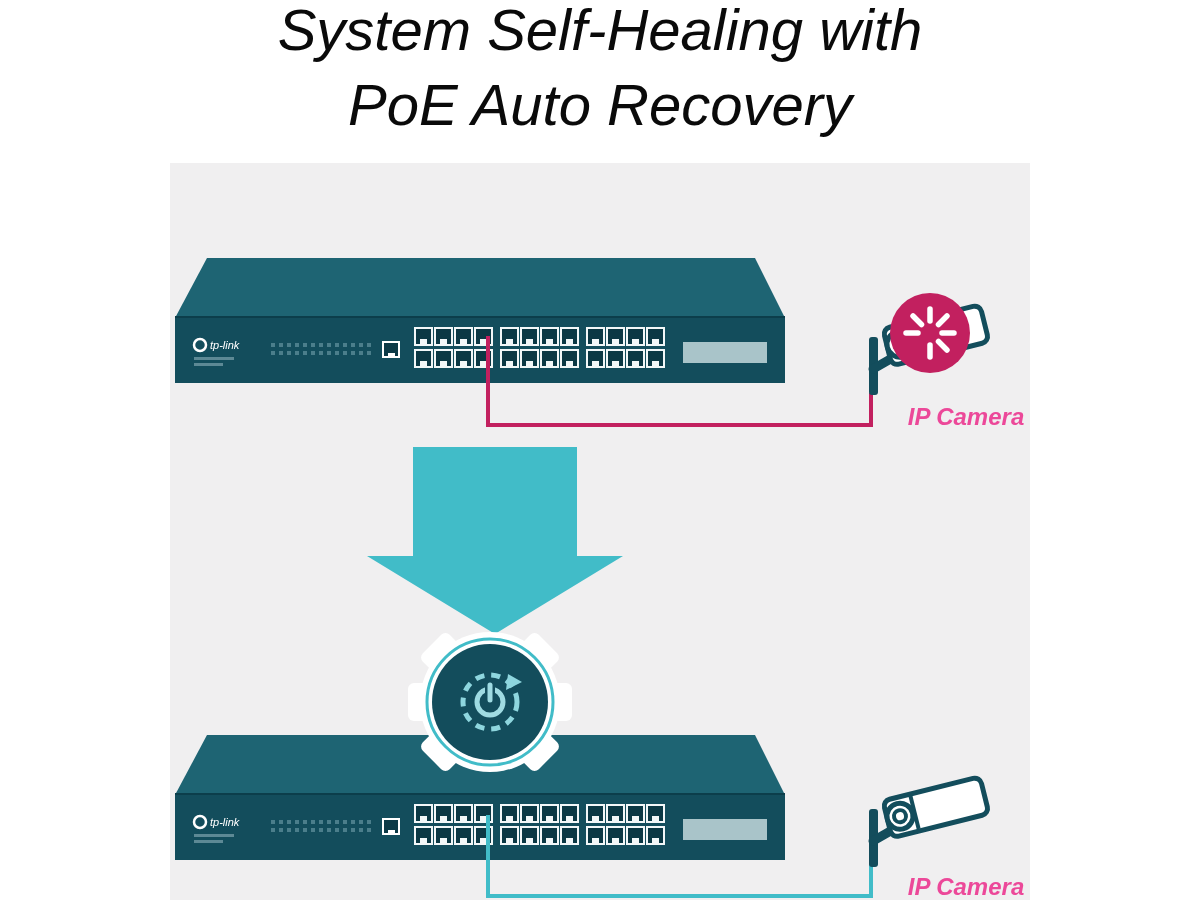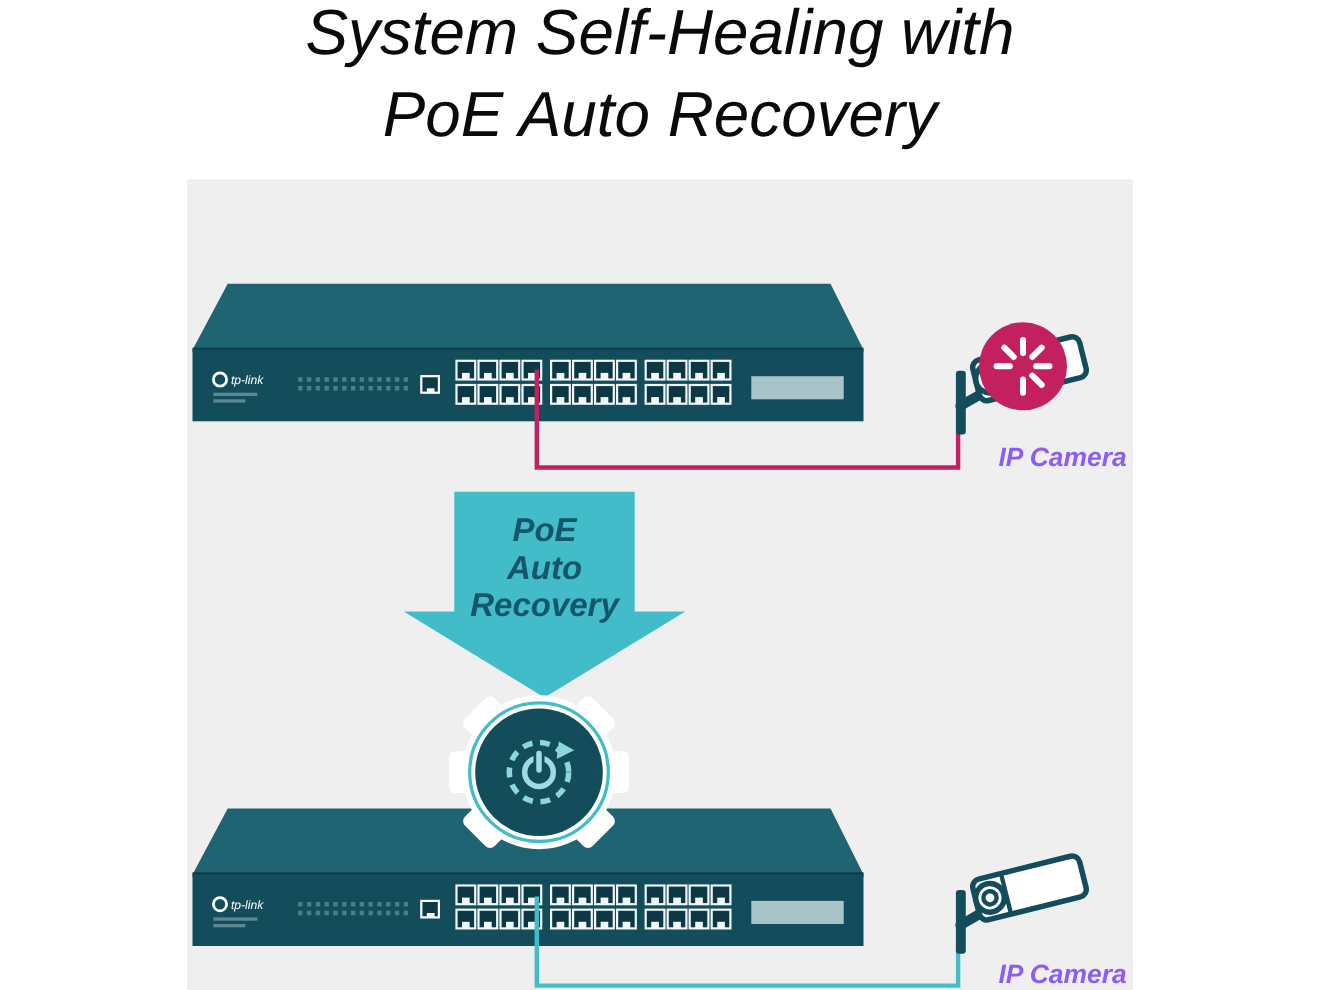--- a/index.html
+++ b/index.html
@@ -14,21 +14,21 @@
     position:absolute;top:-8px;left:0;width:1200px;margin:0;
     text-align:center;font-size:58px;line-height:75px;font-weight:500;
     color:#0a0a0a;white-space:pre-line;
   }
   .arrow-label{
     position:absolute;left:385px;top:466px;width:220px;text-align:center;
     font-size:30px;line-height:34px;font-weight:700;color:#14566a;white-space:pre-line;
   }
   .cam-label{
     position:absolute;width:140px;text-align:center;
-    font-size:24px;font-weight:700;color:#8b5cf6;
+    font-size:24px;font-weight:700;color:#ec4899;
   }
   .cam-label.top{left:896px;top:403px;}
   .cam-label.bottom{left:896px;top:873px;}
 </style>
 </head>
 <body>
 
 <div class="stage">
 
   <h1 class="title">System Self-Healing with
@@ -137,19 +137,16 @@
     </g>
 
     <g transform="translate(856,757)">
       <use href="#cam-body-def"></use>
       <g transform="rotate(-14 85 50)">
         <circle cx="43" cy="49" r="6" fill="none" stroke="#134d5c" stroke-width="4"></circle>
       </g>
     </g>
   </svg>
 
-  <div class="arrow-label">PoE
-Auto
-Recovery</div>
   <div class="cam-label top">IP Camera</div>
   <div class="cam-label bottom">IP Camera</div>
 
 </div>
 
 </body></html>

